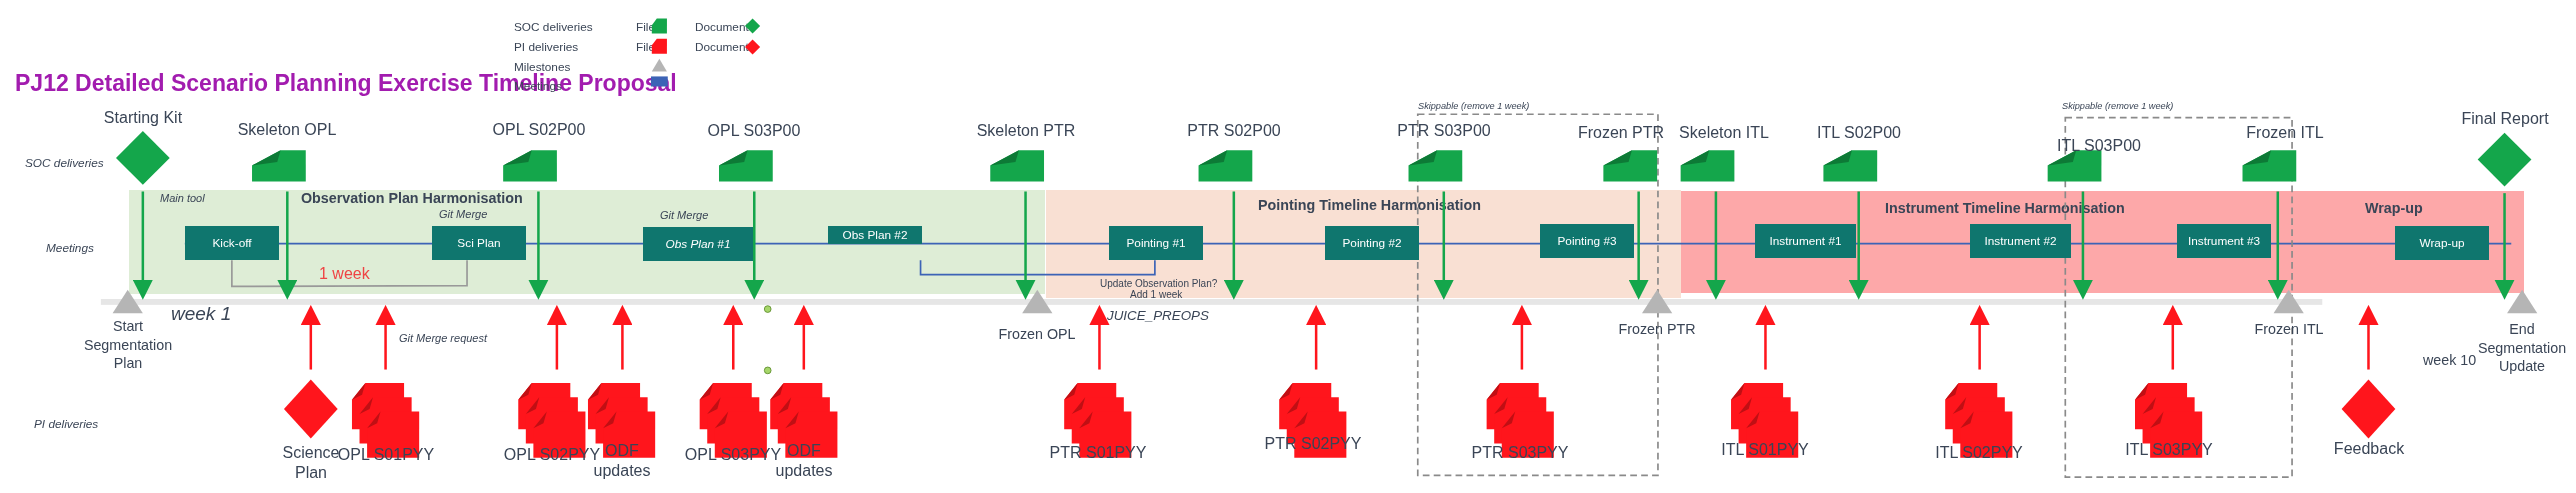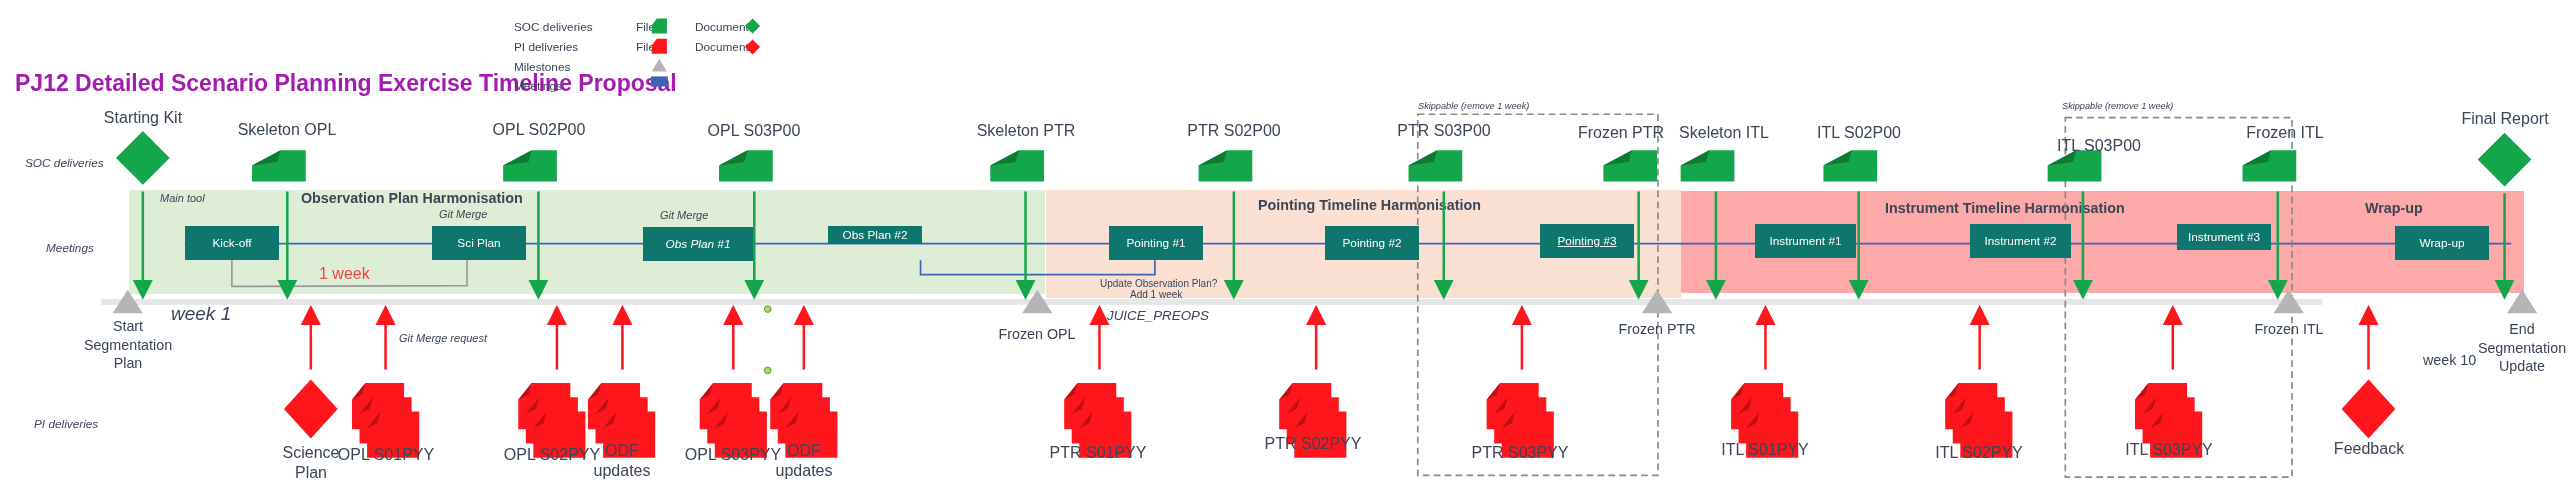--- a/index.html
+++ b/index.html
@@ -211,24 +211,24 @@
     <rect x="775" y="91" width="20" height="12" fill="#3c63b6"></rect>
   </g>
 </svg>
 
 <div class="meeting" style="left:185px;top:226px;width:94px;height:34px;">Kick-off</div>
 <div class="meeting" style="left:432px;top:226px;width:94px;height:34px;">Sci Plan</div>
 <div class="meeting" style="left:643px;top:227px;width:110px;height:34px;font-style:italic;">Obs Plan #1</div>
 <div class="meeting" style="left:828px;top:226px;width:94px;height:18px;">Obs Plan #2</div>
 <div class="meeting" style="left:1109px;top:226px;width:94px;height:34px;">Pointing #1</div>
 <div class="meeting" style="left:1325px;top:226px;width:94px;height:34px;">Pointing #2</div>
-<div class="meeting" style="left:1540px;top:224px;width:94px;height:34px;text-decoration:underline;">Pointing #3</div>
+<div class="meeting" style="left:1540px;top:224px;width:94px;height:34px;">Pointing #3</div>
 <div class="meeting" style="left:1755px;top:224px;width:101px;height:34px;">Instrument #1</div>
 <div class="meeting" style="left:1970px;top:224px;width:101px;height:34px;">Instrument #2</div>
-<div class="meeting" style="left:2177px;top:224px;width:94px;height:26px;">Instrument #3</div>
+<div class="meeting" style="left:2177px;top:224px;width:94px;height:34px;">Instrument #3</div>
 <div class="meeting" style="left:2395px;top:226px;width:94px;height:34px;">Wrap-up</div>
 
 <div class="note" style="left:160px;top:192px;">Main tool</div>
 <div class="note" style="left:439px;top:208px;">Git Merge</div>
 <div class="note" style="left:660px;top:209px;">Git Merge</div>
 <div class="abs" style="left:319px;top:265px;font-size:16px;color:#ef4444;">1 week</div>
 <div class="note" style="left:171px;top:303px;font-size:19px;">week 1</div>
 <div class="abs" style="left:2423px;top:304px;font-size:14.3px;color:#3a4556;margin-top:48px;">week 10</div>
 <div class="note" style="left:399px;top:332px;">Git Merge request</div>
 <div class="abs" style="left:1100px;top:278px;font-size:10px;color:#3a4556;white-space:nowrap;">Update Observation Plan?</div>

